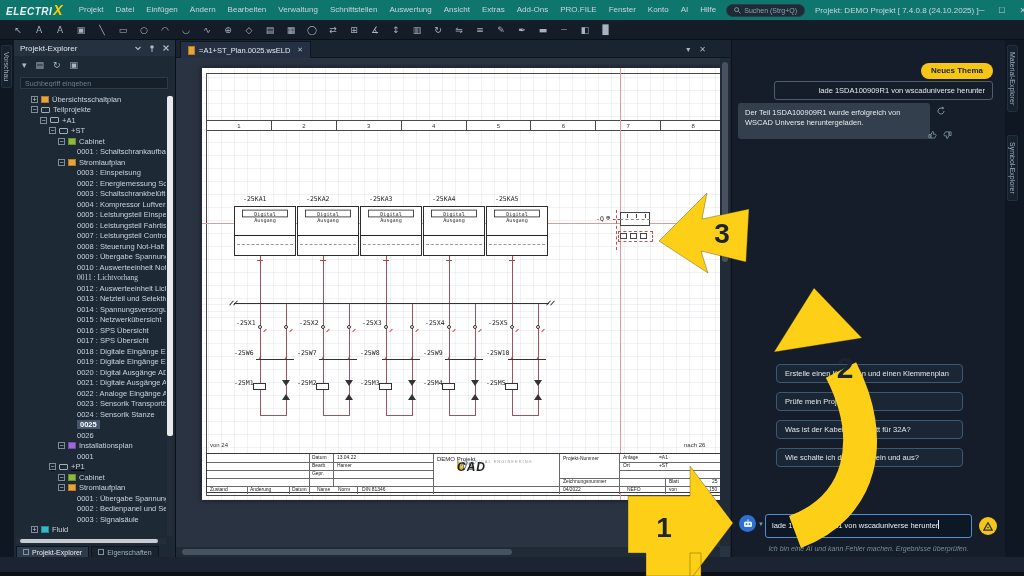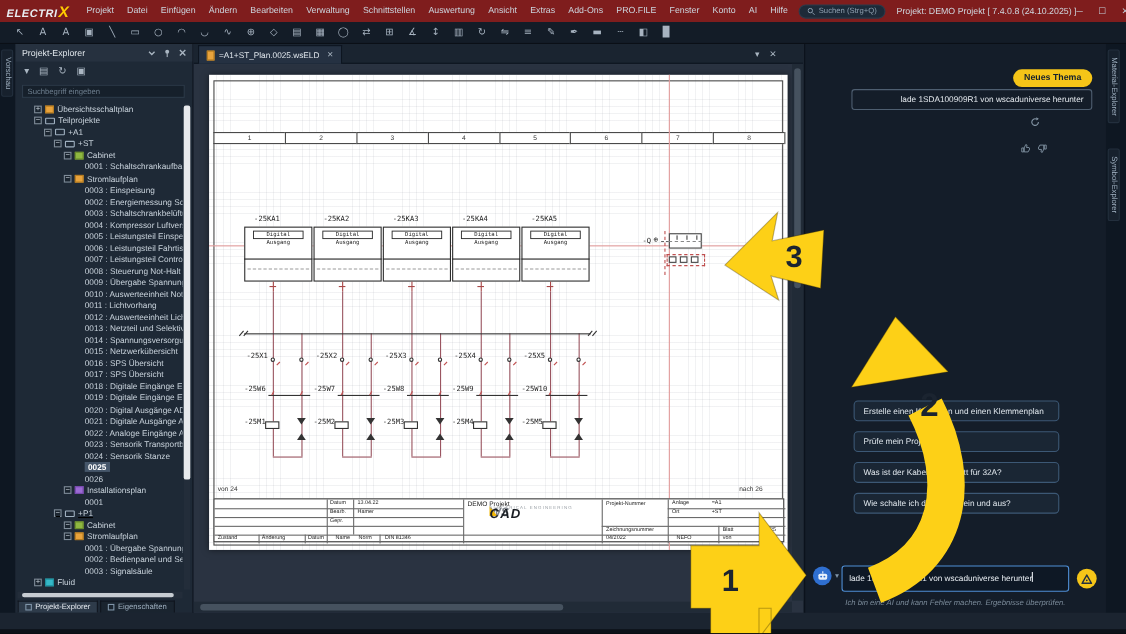--- a/index.html
+++ b/index.html
@@ -2,21 +2,21 @@
 <html><head>
 <meta charset="utf-8">
 <style>
   * { margin:0; padding:0; box-sizing:border-box; }
   html,body { background:#000; }
   #app { position:relative; width:1024px; height:576px; overflow:hidden;
          background:#1b2430; font-family:"Liberation Sans", sans-serif;
          -webkit-font-smoothing:antialiased; cursor:default; }
 
   
-  #titlebar { position:absolute; left:0; top:0; width:1024px; height:20px; background:#7f1d1d;
+  #titlebar { position:absolute; left:0; top:0; width:1024px; height:20px; background:#0f766e;
               display:flex; align-items:center; }
   #logo { display:flex; align-items:baseline; margin-left:6px; margin-right:10px; }
   #logo .l1 { color:#e9eef3; font-weight:bold; font-style:italic; font-size:10px; letter-spacing:.5px; }
   #logo .l2 { color:#ffcc00; font-weight:bold; font-style:italic; font-size:14px; margin-left:1px; }
   .menu-item { font-size:8px; color:#ccd4dd; padding:0 6px; line-height:20px; white-space:nowrap; }
   #tb-search { display:flex; align-items:center; gap:3px; background:#1d2a38; border:1px solid #2c3a4a;
                border-radius:7px; height:13px; padding:0 7px; margin-left:4px; }
   #tb-search span { font-size:7px; color:#8fa0b0; white-space:nowrap; }
   #tb-project { font-size:8px; color:#cfd6de; margin-left:10px; white-space:nowrap; }
   #win-controls { margin-left:auto; display:flex; gap:14px; margin-right:10px; }
@@ -79,21 +79,21 @@
   #canvas { position:absolute; left:176px; top:40px; width:554px; height:517px; background:#2a3341; overflow:hidden; }
   #doc-tabbar { position:absolute; left:0; top:0; right:0; height:18px; background:#1a2430; border-bottom:1px solid #0d1520; }
   #doc-tab { position:absolute; left:4px; top:1px; height:17px; background:#26324100; background:#253142;
              display:flex; align-items:center; gap:4px; padding:0 7px; border:1px solid #0d1520; border-bottom:none; }
   #doc-tab .ficon { width:7px; height:9px; background:#e8a33d; border:1px solid #b57b1f; }
   #doc-tab .dlabel { font-size:7.5px; color:#e2e8ee; }
   #doc-tab .dclose { font-size:7px; color:#aab6c2; margin-left:3px; }
   #doc-tabbar .right-icons { position:absolute; right:24px; top:0; height:18px; display:flex; gap:9px; align-items:center; }
   #doc-tabbar .right-icons span { font-size:8px; color:#aab6c2; }
 
-  #page { position:absolute; left:14px; top:28px; width:526px; height:432px; background:#ffffff;
+  #page { position:absolute; left:26px; top:28px; width:526px; height:432px; background:#ffffff;
           box-shadow:0 0 6px rgba(0,0,0,.5);
           background-image:
             repeating-linear-gradient(0deg, rgba(120,125,140,.10) 0 .5px, transparent .5px 6.5px),
             repeating-linear-gradient(90deg, rgba(120,125,140,.10) 0 .5px, transparent .5px 6.5px); }
   #frame { position:absolute; left:4px; top:5px; width:518px; height:423px; border:1px solid #4a4a4a; }
   .rcell { position:absolute; top:52px; height:11px; width:64.9px; left:calc(4px + var(--i)*64.875px);
            border:1px solid #4a4a4a; border-right:none; font-size:6px; color:#333;
            text-align:center; line-height:10px; background:#fff; }
   #ruler-end { position:absolute; top:52px; left:523px; height:11px; width:0; border-left:1px solid #4a4a4a; }
 
@@ -461,21 +461,21 @@
           <span class="ticon"></span>
           <span class="tlabel">0009 : Übergabe Spannungsversorgung</span>
         </div>
 
         <div class="trow" style="--i: 16; padding-left: 51px;">
           <span class="exp"></span>
           <span class="ticon"></span>
           <span class="tlabel">0010 : Auswerteeinheit Not-Halt</span>
         </div>
 
-        <div class="trow" style="--i: 17; padding-left: 51px;">
+        <div class="trow" style="--i: 17; padding-left: 51px; font-family: Liberation Serif, serif;">
           <span class="exp"></span>
           <span class="ticon"></span>
           <span class="tlabel">0011 : Lichtvorhang</span>
         </div>
 
         <div class="trow" style="--i: 18; padding-left: 51px;">
           <span class="exp"></span>
           <span class="ticon"></span>
           <span class="tlabel">0012 : Auswerteeinheit Lichtvorhang</span>
         </div>
@@ -899,20 +899,21 @@
     <div id="cv-hscroll">
         <div id="cv-hthumb"></div>
       </div>
   </div>
 
   <div id="copilot">
 
     <button id="cp-new">Neues Thema</button>
 
     <div id="cp-user">lade 1SDA100909R1 von wscaduniverse herunter</div>
+    <div id="cp-asst">Der Teil 1SDA100909R1 wurde erfolgreich von WSCAD Universe heruntergeladen.</div>
 
     <svg class="cp-act" style="left:204px;top:66px;" width="10" height="10" viewBox="0 0 10 10">
       <path d="M8 5 A3 3 0 1 1 6.5 2.4" fill="none" stroke="#8596a6" stroke-width="1"></path>
       <path d="M6 .6 L8.4 2 L6.4 3.6 Z" fill="#8596a6"></path>
     </svg>
     <svg class="cp-act" style="left:196px;top:90px;" width="9" height="9" viewBox="0 0 10 10">
       <path d="M1 5 h2 v4 h-2 z M3.4 9 h4 l1.6-3 -.6-1.4 h-2.6 l.5-2.4 -1.3-.6 -1.6 3.4 z" fill="none" stroke="#8596a6" stroke-width=".9"></path>
     </svg>
     <svg class="cp-act" style="left:211px;top:91px;" width="9" height="9" viewBox="0 0 10 10">
       <path d="M9 5 h-2 v-4 h2 z M6.6 1 h-4 l-1.6 3 .6 1.4 h2.6 l-.5 2.4 1.3.6 1.6-3.4 z" fill="none" stroke="#8596a6" stroke-width=".9"></path>

